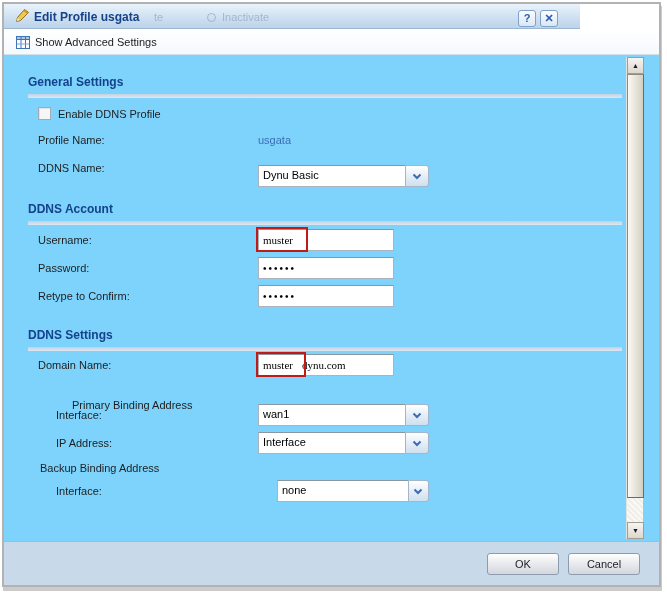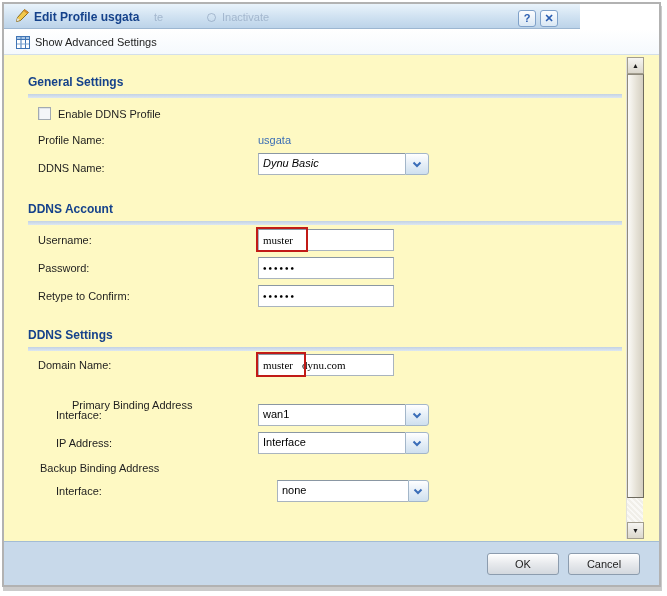--- a/index.html
+++ b/index.html
@@ -26,21 +26,21 @@
   .btn-help  { right:44px; }
   .btn-close { right:22px; }
 
   
   .toolbar { position:absolute; left:0; top:25px; width:655px; height:26px;
              background:linear-gradient(#ffffff,#f5f9fd); border-bottom:1px solid #d3dfea; }
   .adv-btn { position:absolute; left:8px; top:4px; height:18px; display:flex; align-items:center; gap:5px;
              font-size:11px; color:#222; cursor:pointer; padding:0 4px; }
 
   
-  .bodyarea { position:absolute; left:0; top:51px; width:655px; height:486px; background:#fef9c3; }
+  .bodyarea { position:absolute; left:0; top:51px; width:655px; height:486px; background:#7dd3fc; }
 
   .section-title { position:absolute; font-size:12px; font-weight:bold; color:#15428b; }
   .section-line  { position:absolute; height:4px; background:linear-gradient(#c3d2e4,#dde7f1); width:594px; left:24px; }
 
   .lbl  { position:absolute; font-size:11px; color:#1e1e1e; white-space:nowrap; }
   .val-link { position:absolute; font-size:11px; color:#3b6eb5; }
 
   .textbox { position:absolute; left:254px; width:136px; height:22px; border:1px solid #a9b4bf; border-top-color:#8a97a3;
              background:#fff; font-size:11px; color:#000; padding:0 4px; font-family:Liberation Serif, serif; }
   input.textbox { line-height:20px; }
@@ -124,21 +124,21 @@
     <div class="section-title" style="left:24px; top:20px;">General Settings</div>
     <div class="section-line" style="top:39px;"></div>
 
     <div class="checkbox" style="top:52px;"></div>
     <div class="lbl" style="left:54px; top:53px;">Enable DDNS Profile</div>
 
     <div class="lbl" style="left:34px; top:79px;">Profile Name:</div>
     <div class="val-link" style="left:254px; top:79px;">usgata</div>
 
     <div class="lbl" style="left:34px; top:107px;">DDNS Name:</div>
-    <div class="combo" style="top:98px;font-style:italic;">
+    <div class="combo" style="top:110px;">
       <div class="combo-field">Dynu Basic</div>
       <div class="combo-btn">
         <span>
           <svg width="10" height="7" viewBox="0 0 10 7">
               <path d="M1.5 1.5 L5 5 L8.5 1.5" fill="none" stroke="#3a6db8" stroke-width="2"></path>
             </svg>
         </span>
       </div>
     </div>
 

